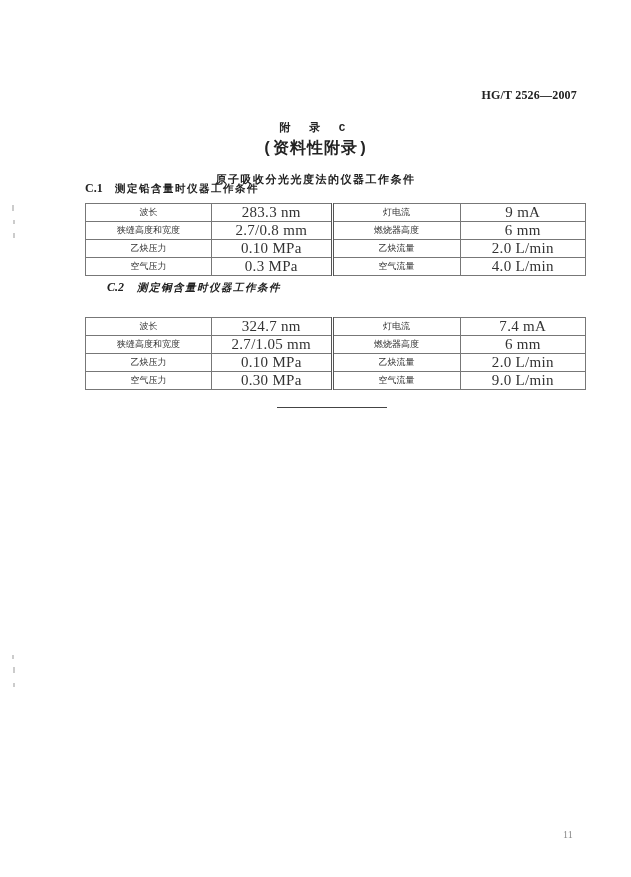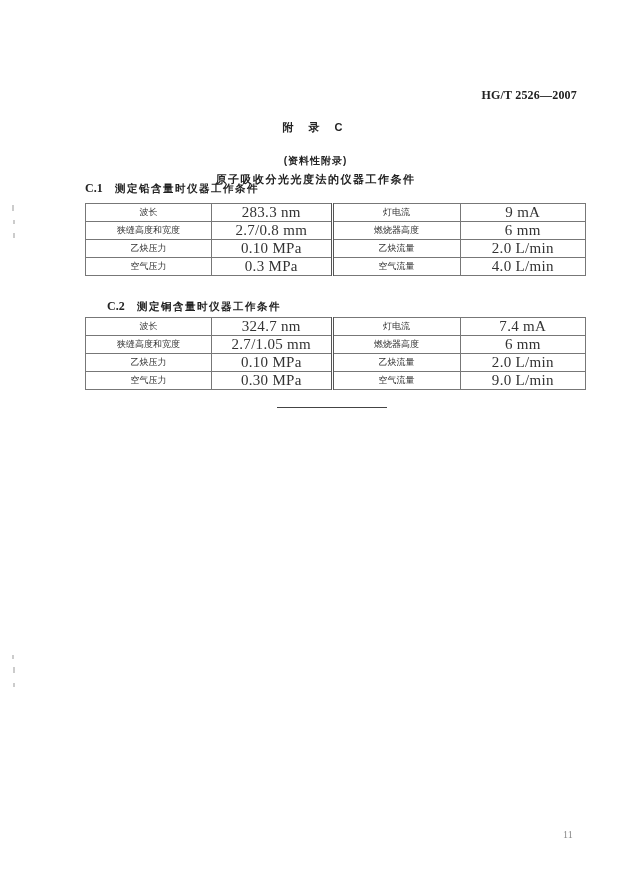--- a/index.html
+++ b/index.html
@@ -24,45 +24,45 @@
       font-size: 12px;
       color: #222;
       letter-spacing: 0.2px;
       margin-top: 12px;
     }
     .appendix-head {
       position: absolute;
       left: 0;
       width: 631px;
       text-align: center;
-      font-family: Liberation Sans, sans-serif;
+      font-family: Liberation Mono, monospace;
       font-weight: bold;
       color: #222;
     }
     .appendix-title { top: 120px; font-size: 11px; letter-spacing: 6px; }
-    .appendix-nature { top: 138px; font-size: 10px; letter-spacing: 1px; margin-top: 16px; }
+    .appendix-nature { top: 138px; font-size: 16px; letter-spacing: 1px; }
     .appendix-subject { top: 172px; font-size: 11px; letter-spacing: 1.5px; }
 
     .section-heading {
       position: absolute;
       left: 85px;
       font-family: "DejaVu Sans", sans-serif;
       font-weight: bold;
       font-size: 10.5px;
       color: #222;
     }
     .section-heading .num {
       display: inline-block;
       width: 30px;
       font-family: "Liberation Serif", serif;
       font-size: 12px;
     }
     .section-heading .title { letter-spacing: 1.5px; text-align: right; }
     #sec1-heading { top: 181px; }
-    #sec2-heading { top: 299px; left: 107px; }
+    #sec2-heading { top: 280px; left: 107px; font-style: italic; }
 
     table.cond {
       position: absolute;
       left: 85px;
       width: 501px;
       border-collapse: collapse;
       font-size: 9px;
       color: #333;
       border: 1.5px solid #444;
     }

